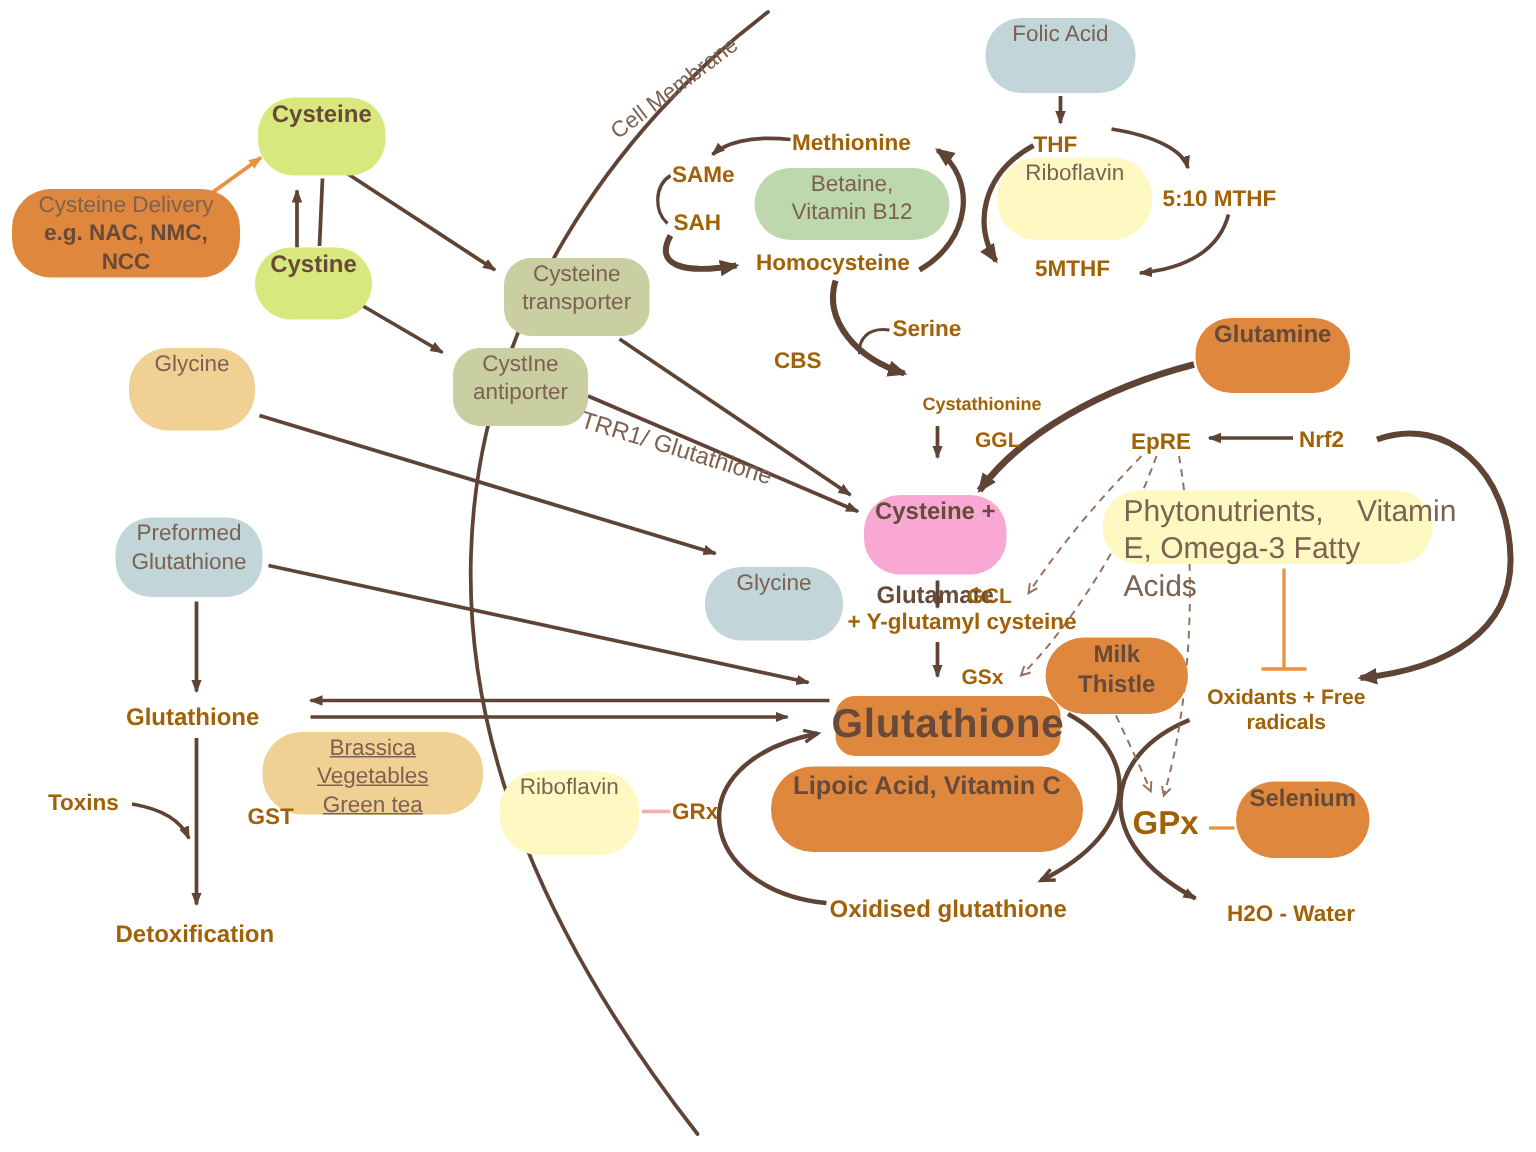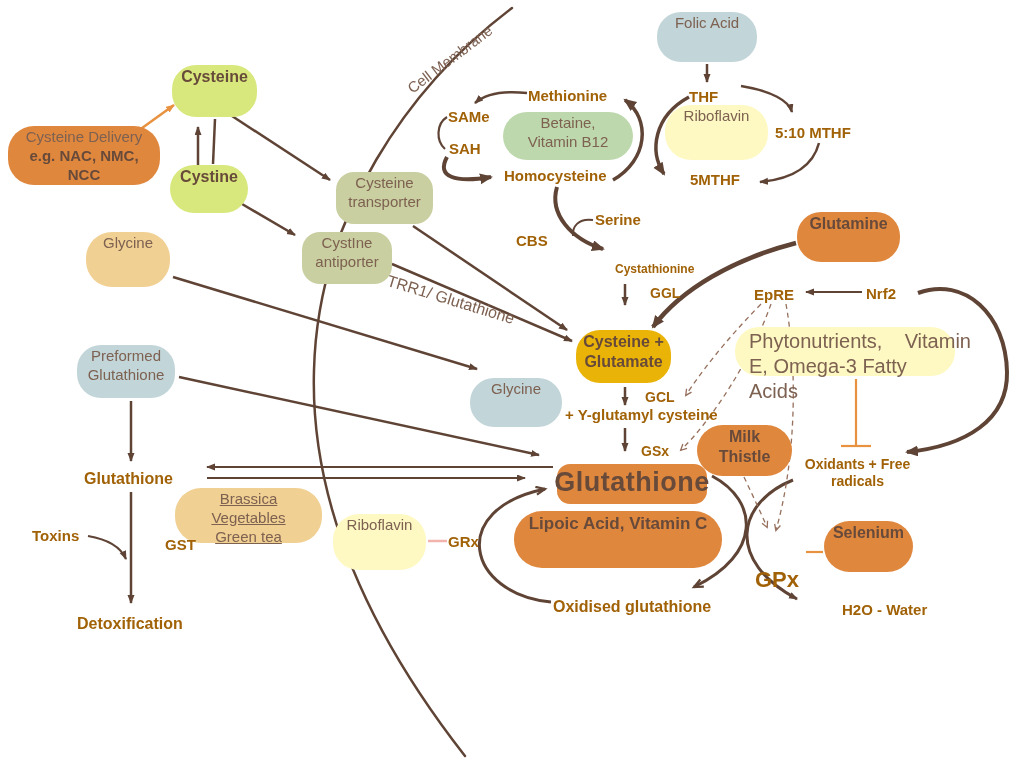--- a/index.html
+++ b/index.html
@@ -9,21 +9,21 @@
   .box{position:absolute;display:flex;flex-direction:column;align-items:center;justify-content:flex-start;
        text-align:center;color:#7d6151;font-size:15px;line-height:1.25;box-sizing:border-box;padding:2px 6px;}
   .box.bold{font-weight:700;color:#674a3a;}
   .lime{background:#d8e87c;}
   .orange{background:#e0873e;}
   .tan{background:#f1d093;}
   .blue{background:#c2d5d8;}
   .pink{background:#fef9c3;}
   .sage{background:#bed8ad;}
   .olive{background:#c9cfa0;}
-  .olivegreen{background:#eab308;}
+  .olivegreen{background:#f9a8d4;gap:36px;}
   .lbl{position:absolute;color:#a16207;font-weight:700;font-size:15px;white-space:nowrap;}
   .lbl.reg{font-weight:400;color:#7d6151;}
   .pre{white-space:pre;}
   .bigtext{font-size:27px;letter-spacing:.5px;}
 </style>
 </head>
 <body>
 
 <div id="stage">
 
@@ -186,24 +186,24 @@
 <div class="lbl" style="left:516px;top:232px;">CBS</div>
 <div class="lbl" style="left:571px;top:262px;font-size:12px;margin-left:44px;">Cystathionine</div>
 <div class="lbl" style="left:650px;top:285px;font-size:14px;">GGL</div>
 <div class="lbl" style="left:645px;top:389px;font-size:14px;">GCL</div>
 <div class="lbl" style="left:565px;top:406px;">+ Y-glutamyl cysteine</div>
 <div class="lbl" style="left:641px;top:443px;font-size:14px;">GSx</div>
 <div class="lbl" style="left:754px;top:286px;">EpRE</div>
 <div class="lbl" style="left:866px;top:285px;">Nrf2</div>
 <div class="lbl" style="left:790px;top:456px;width:135px;text-align:center;font-size:14px;">Oxidants + Free</div>
 <div class="lbl" style="left:790px;top:473px;width:135px;text-align:center;font-size:14px;">radicals</div>
-<div class="lbl" style="left:755px;top:567px;font-size:22px;">GPx</div>
+<div class="lbl" style="left:755px;top:536px;font-size:22px;">GPx</div>
 <div class="lbl" style="left:448px;top:533px;">GRx</div>
 <div class="lbl" style="left:553px;top:598px;font-size:16px;">Oxidised glutathione</div>
-<div class="lbl" style="left:842px;top:601px;">H2O - Water</div>
+<div class="lbl" style="left:818px;top:601px;">H2O - Water</div>
 <div class="lbl" style="left:84px;top:470px;font-size:16px;">Glutathione</div>
 <div class="lbl" style="left:32px;top:527px;">Toxins</div>
 <div class="lbl" style="left:141px;top:536px;margin-left:24px;">GST</div>
 <div class="lbl" style="left:77px;top:615px;font-size:16px;">Detoxification</div>
 <div class="lbl reg" style="left:396px;top:42px;width:130px;transform:rotate(-37deg);transform-origin:center;">Cell Membrane</div>
 <div class="lbl reg" style="left:390px;top:272px;width:165px;font-size:16px;transform:rotate(17deg);transform-origin:left top;">TRR1/ Glutathione</div>
 
 </div>
 
 </body></html>

